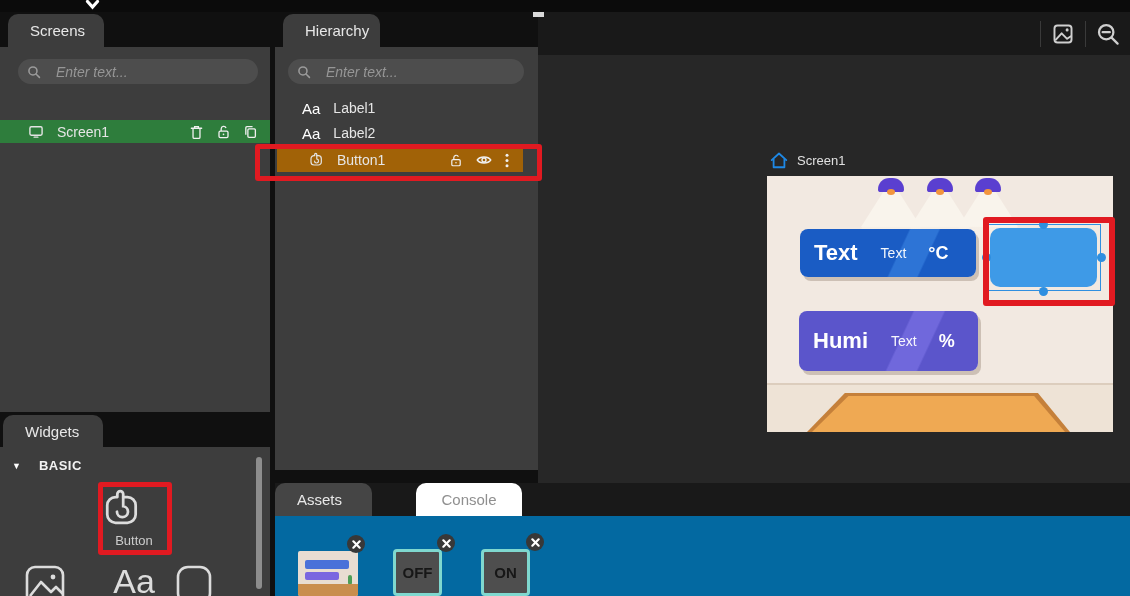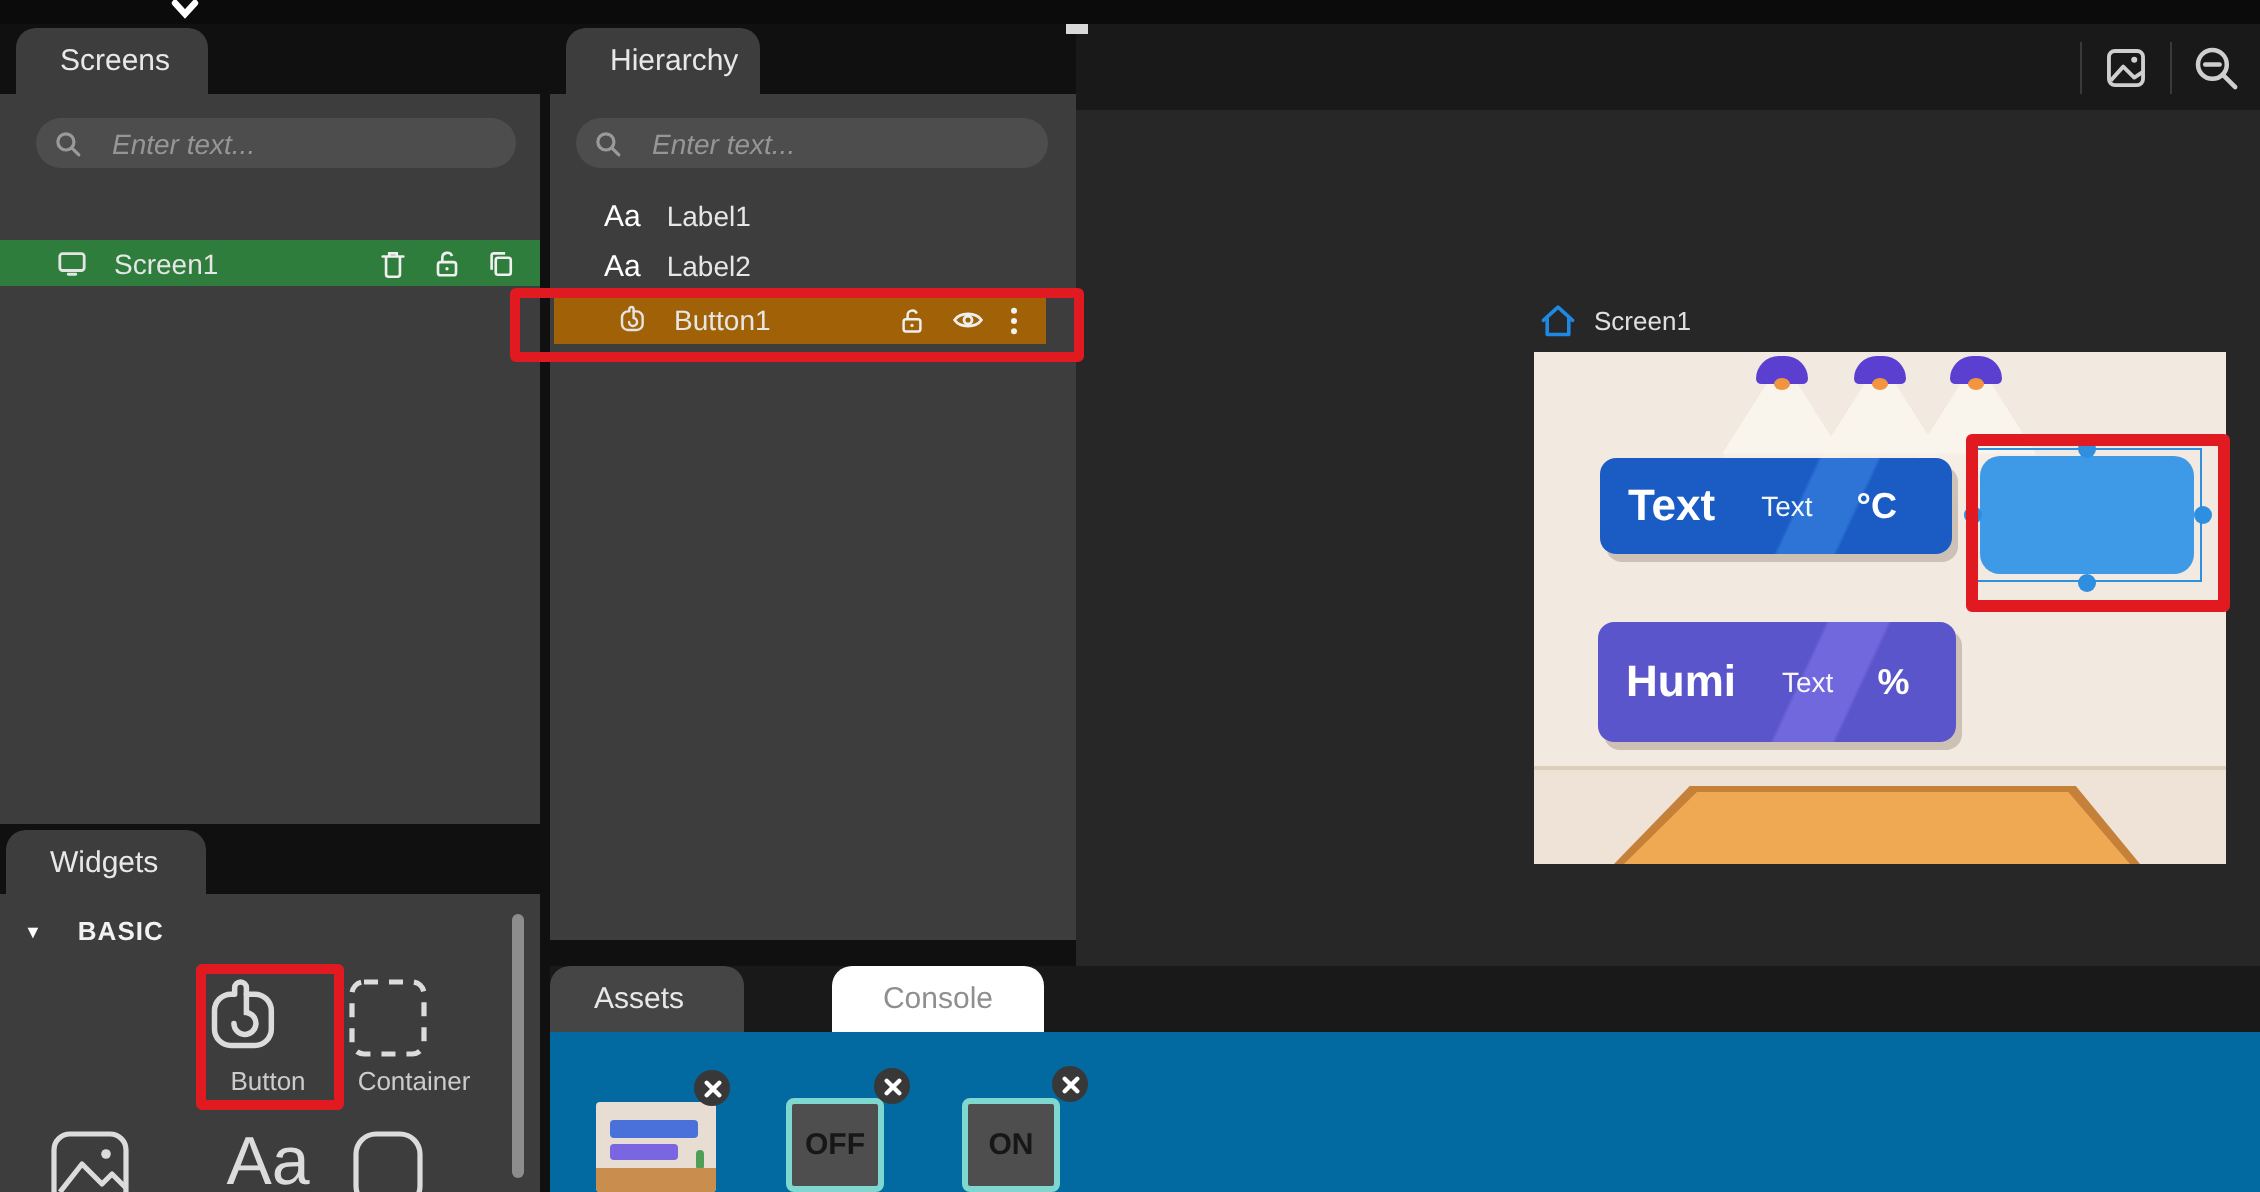--- a/index.html
+++ b/index.html
@@ -309,28 +309,20 @@
   <div class="widget-cell" style="left:99px; top:40px">
     <span class="wicon">
       <svg width="44" height="44" viewBox="0 0 24 24" fill="none" stroke="currentColor" stroke-width="1.5">
         <path d="M4.5 10 a4.5 4.5 0 0 1 4.5-4.5 h1 V3.8 a1.6 1.6 0 0 1 3.2 0 V5.5 h2.3 a4.5 4.5 0 0 1 4.5 4.5 v5 a4.5 4.5 0 0 1-4.5 4.5 h-6.5 a4.5 4.5 0 0 1-4.5-4.5 Z" stroke-linejoin="round"></path>
         <path d="M13.2 5.5 v5 a3 3 0 1 1-3.4 3" stroke-linecap="round"></path>
       </svg>
     </span>
     <div class="widget-label">Button</div>
   </div>
 
-  <div class="widget-cell" style="left:172px; top:40px">
-    <span class="wicon">
-      <svg width="44" height="44" viewBox="0 0 44 44" fill="none" stroke="currentColor" stroke-width="2.6">
-        <rect x="4" y="4" width="36" height="36" rx="6" stroke-dasharray="7 5.5"></rect>
-      </svg>
-    </span>
-    <div class="widget-label">Container</div>
-  </div>
 
   <div class="widget-cell" style="left:23px; top:116px">
     <span class="wicon">
       <svg width="44" height="44" viewBox="0 0 44 44" fill="none" stroke="currentColor" stroke-width="2.6">
         <rect x="4" y="4" width="36" height="36" rx="8"></rect>
         <circle cx="30" cy="14" r="2.4" fill="currentColor" stroke="none"></circle>
         <path d="M7 33 L18 19 L28 29 L33 24 L40 31" stroke-linejoin="round"></path>
       </svg>
     </span>
   </div>

